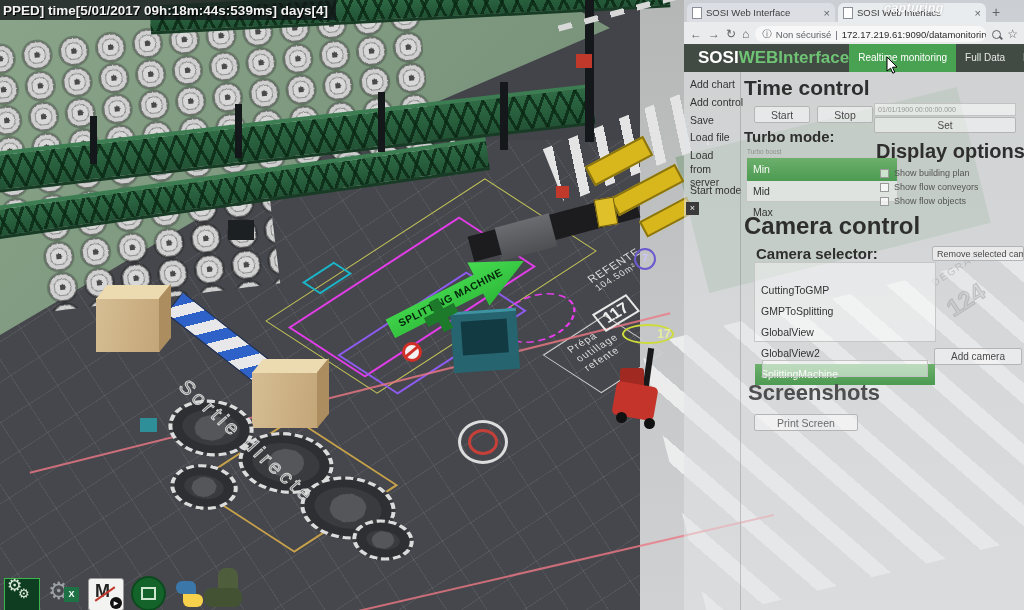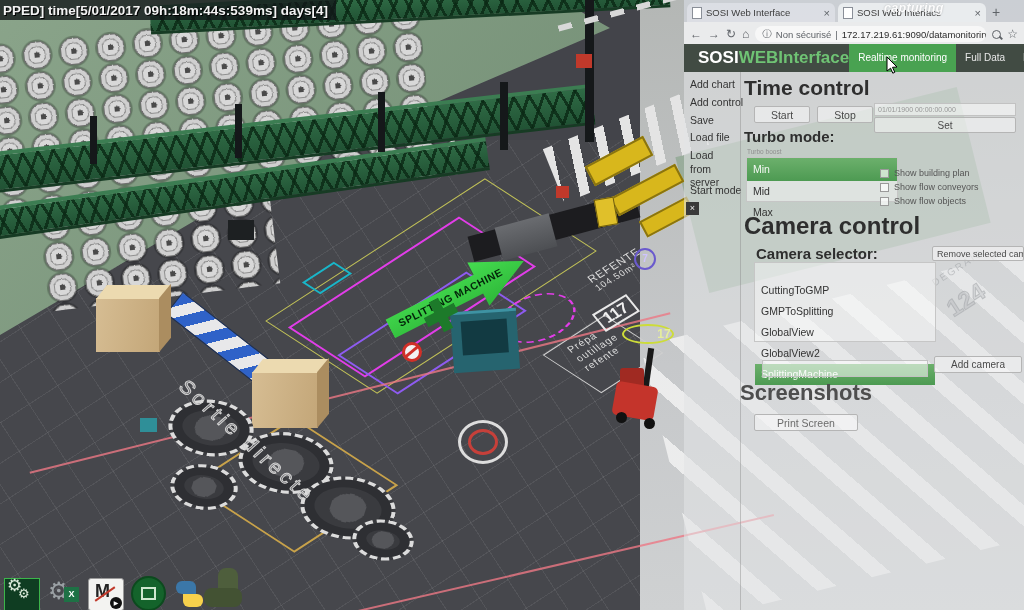--- a/index.html
+++ b/index.html
@@ -331,20 +331,21 @@
     <div class="abs" style="left:63px;top:148px;font-size:6.5px;color:#8f8f8f;">Turbo boost</div>
     <div class="abs listbox" style="left:62px;top:157px;width:152px;height:45px;">
       <div class="lrow sel" style="height:15px;line-height:15px;">Min</div>
       <div class="lrow">Mid</div>
       <div class="lrow">Max</div>
     </div>
 
     <div class="abs input" style="left:190px;top:103px;width:142px;height:13px;">01/01/1900 00:00:00.000</div>
     <div class="abs btn" style="left:190px;top:117px;width:142px;height:16px;line-height:15px;font-size:10px;">Set</div>
 
+    <div class="abs h1" style="left:192px;top:140px;font-size:20px;">Display options</div>
     <div class="abs chkrow" style="left:196px;top:168px;">
       <span class="chk"></span>
       <span>Show building plan</span>
     </div>
     <div class="abs chkrow" style="left:196px;top:182px;">
       <span class="chk"></span>
       <span>Show flow conveyors</span>
     </div>
     <div class="abs chkrow" style="left:196px;top:196px;">
       <span class="chk"></span>
@@ -356,23 +357,23 @@
     <div class="abs btn" style="left:248px;top:246px;width:92px;height:15px;line-height:14px;font-size:9px;text-align:left;padding-left:4px;">Remove selected camera</div>
     <div class="abs listbox" style="left:70px;top:262px;width:182px;height:80px;">
       <div class="lrow" style="height:9px;font-size:4px;color:#777;"></div>
       <div class="lrow">CuttingToGMP</div>
       <div class="lrow">GMPToSplitting</div>
       <div class="lrow">GlobalView</div>
       <div class="lrow">GlobalView2</div>
       <div class="lrow sel">SplittingMachine</div>
     </div>
     <div class="abs input" style="left:78px;top:360px;width:166px;height:17px;"></div>
-    <div class="abs btn" style="left:250px;top:356px;width:88px;height:17px;line-height:16px;font-size:10px;">Add camera</div>
-
-    <div class="abs h1" style="left:56px;top:380px;font-size:22px;color:#4e4e4e;">Screenshots</div>
+    <div class="abs btn" style="left:250px;top:348px;width:88px;height:17px;line-height:16px;font-size:10px;">Add camera</div>
+
+    <div class="abs h1" style="left:56px;top:380px;font-size:22px;color:#4e4e4e;padding-left:8px;">Screenshots</div>
     <div class="abs btn" style="left:70px;top:414px;width:104px;height:17px;line-height:16px;color:#6b6b6b;">Print Screen</div>
   </div>
 
   <div class="abs capturing" style="left:884px;top:1px;font-style:italic;">capturing</div>
   <svg class="abs cursor" style="left:886px;top:56px;" viewBox="0 0 13 18">
     <path d="M1,1 L11,11 L6.5,11.3 L8.8,16.3 L6.8,17.2 L4.6,12.2 L1,15 Z" fill="#fff" stroke="#000" stroke-width="1"></path>
   </svg>
 
 </div>
 

